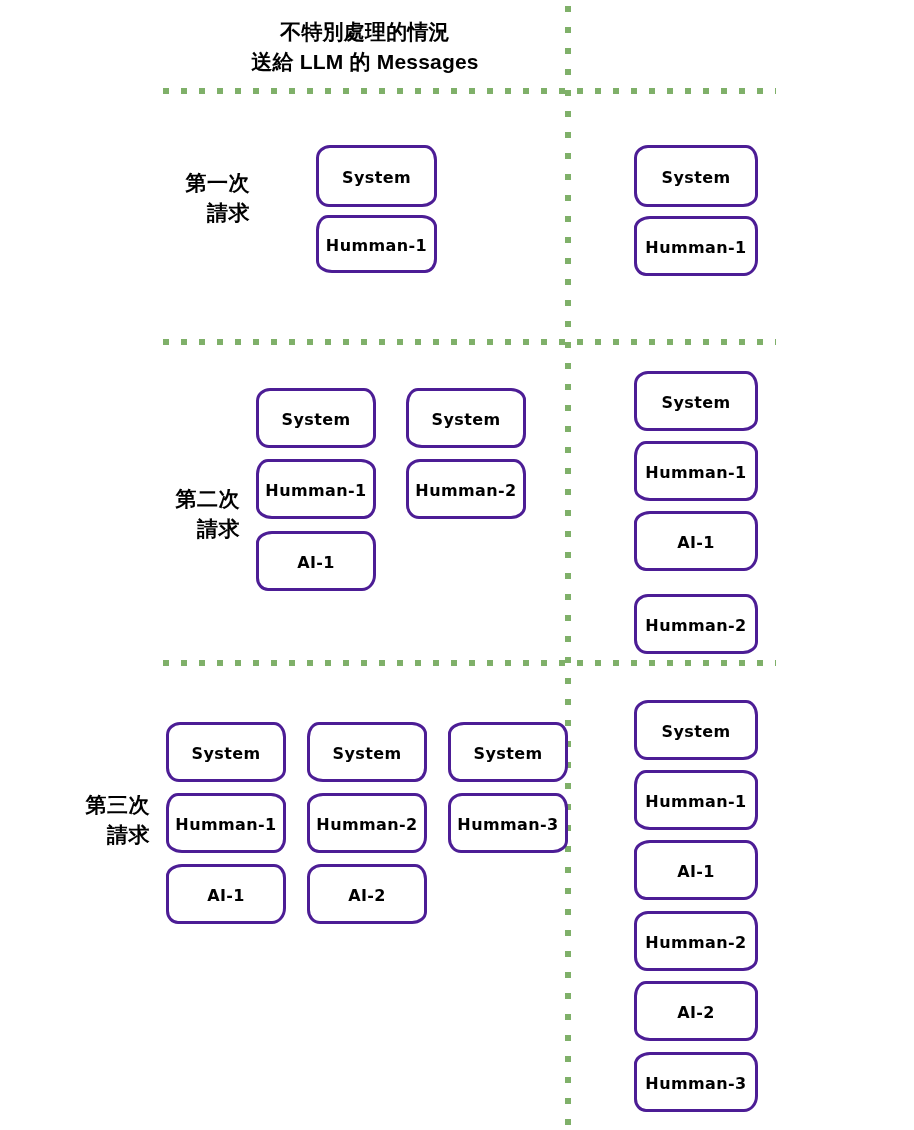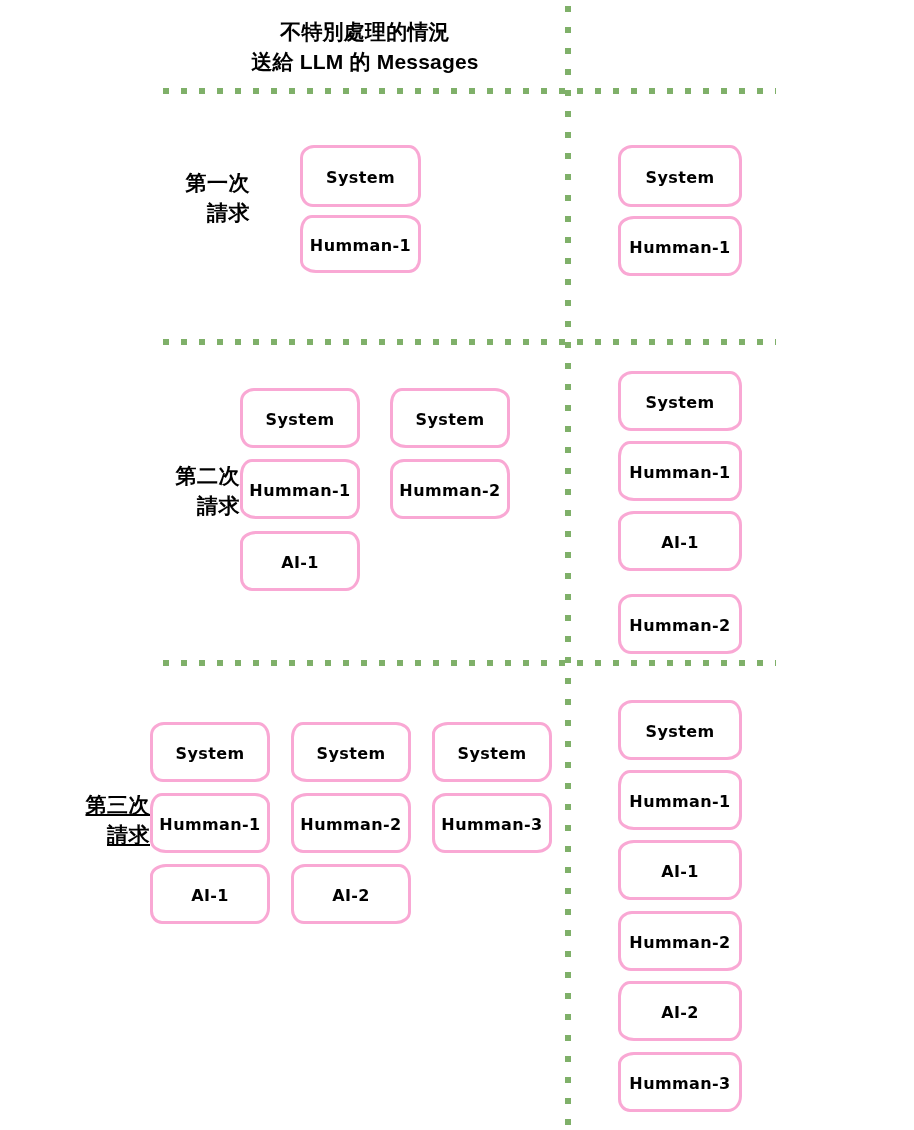--- a/index.html
+++ b/index.html
@@ -58,30 +58,31 @@
     text-align: right;
     white-space: pre-line;
     letter-spacing: 0.5px;
   }
 
   
   .msg-box {
     position: absolute;
     box-sizing: border-box;
     background: #ffffff;
-    border: 3px solid #f9a8d4;
+    border: 3px solid #4c1d95;
     border-radius: 13px;
     display: flex;
     align-items: center;
     justify-content: center;
     font-family: "DejaVu Sans", "Liberation Sans", sans-serif;
     font-size: 16px;
     font-weight: bold;
     color: #000000;
     letter-spacing: 0.4px;
+    margin-left: 16px;
   }
   .msg-box .label {
     display: block;
     transform: translateY(1px);
   }
   
   .w1 { border-radius: 14px 12px 15px 13px / 13px 15px 12px 14px; }
   .w2 { border-radius: 12px 15px 12px 16px / 15px 12px 14px 12px; }
   .w3 { border-radius: 16px 12px 14px 12px / 12px 14px 16px 13px; }
 </style>
@@ -110,21 +111,21 @@
     <span class="label">Humman-1</span>
   </div>
 
   <div class="msg-box w1" style="left:618px; top:145px; width:124px; height:62px;">
     <span class="label">System</span>
   </div>
   <div class="msg-box w3" style="left:618px; top:216px; width:124px; height:60px;">
     <span class="label">Humman-1</span>
   </div>
 
-  <div class="row-label" style="left:110px; top:461px; width:130px;">第二次
+  <div class="row-label" style="left:110px; top:484px; width:130px;">第二次
 請求</div>
 
   <div class="msg-box w1" style="left:240px; top:388px; width:120px; height:60px;">
     <span class="label">System</span>
   </div>
   <div class="msg-box w2" style="left:240px; top:459px; width:120px; height:60px;">
     <span class="label">Humman-1</span>
   </div>
   <div class="msg-box w3" style="left:240px; top:531px; width:120px; height:60px;">
     <span class="label">AI-1</span>
@@ -143,21 +144,21 @@
   <div class="msg-box w2" style="left:618px; top:441px; width:124px; height:60px;">
     <span class="label">Humman-1</span>
   </div>
   <div class="msg-box w3" style="left:618px; top:511px; width:124px; height:60px;">
     <span class="label">AI-1</span>
   </div>
   <div class="msg-box w1" style="left:618px; top:594px; width:124px; height:60px;">
     <span class="label">Humman-2</span>
   </div>
 
-  <div class="row-label" style="left:20px; top:790px; width:130px;text-decoration:underline;">第三次
+  <div class="row-label" style="left:20px; top:790px; width:130px;">第三次
 請求</div>
 
   <div class="msg-box w1" style="left:150px; top:722px; width:120px; height:60px;">
     <span class="label">System</span>
   </div>
   <div class="msg-box w2" style="left:150px; top:793px; width:120px; height:60px;">
     <span class="label">Humman-1</span>
   </div>
   <div class="msg-box w3" style="left:150px; top:864px; width:120px; height:60px;">
     <span class="label">AI-1</span>

